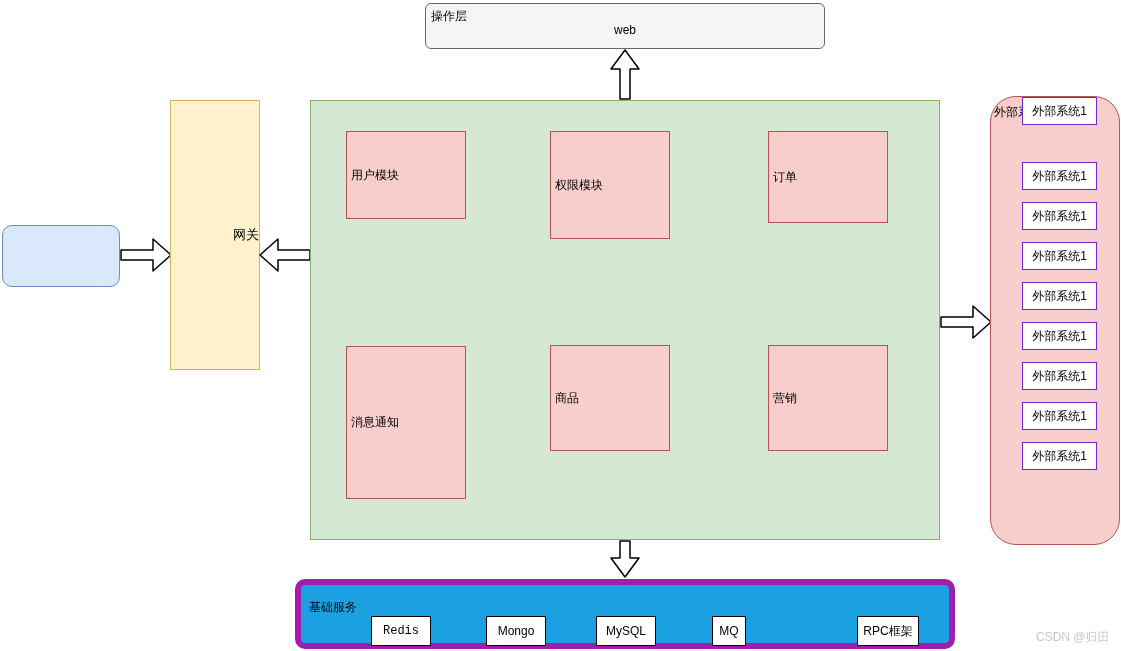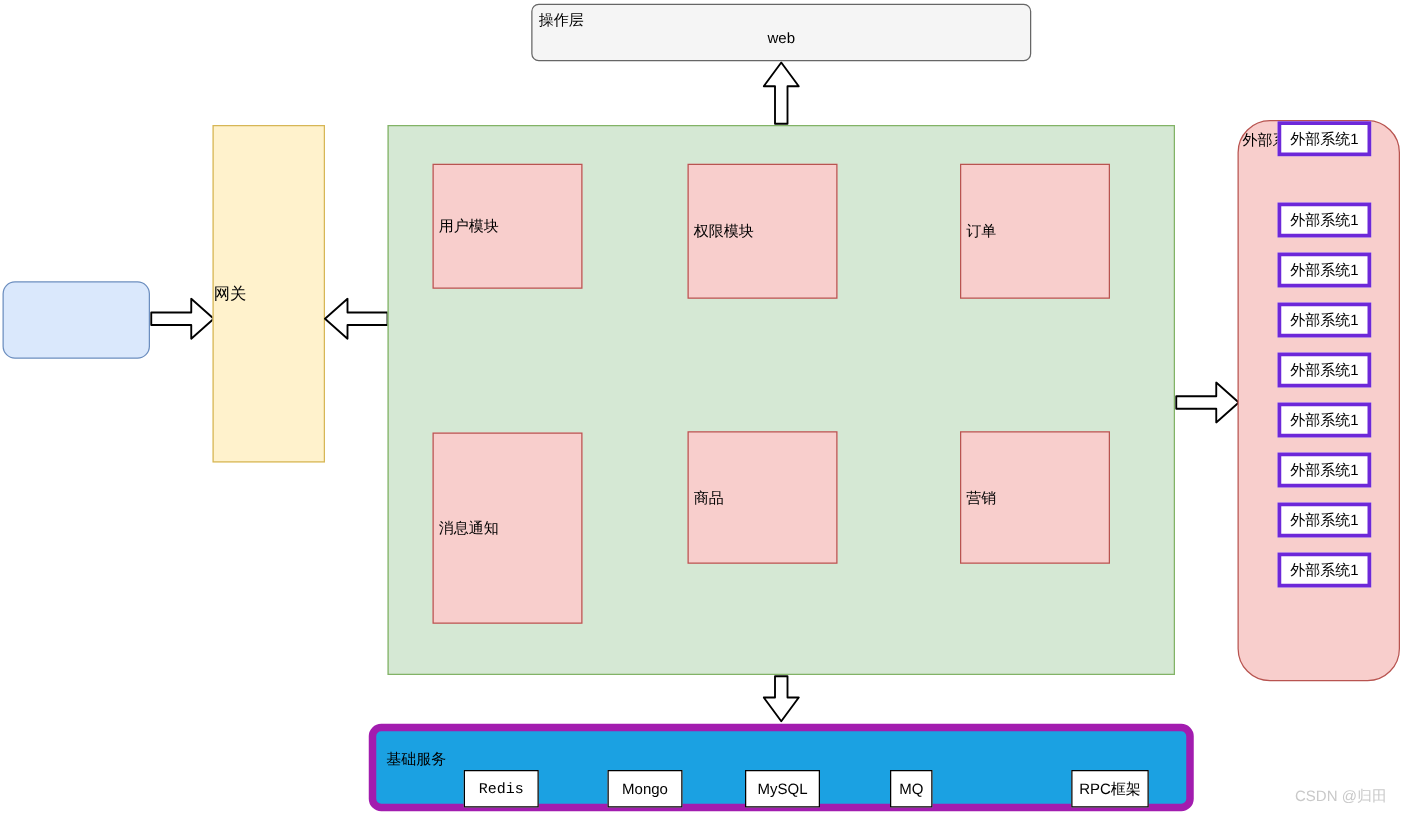--- a/index.html
+++ b/index.html
@@ -41,34 +41,34 @@
 
   
   .module {
     position: absolute;
     background: #f8cecc;
     border: 1px solid #b85450;
     display: flex; align-items: center;
     padding-left: 4px;
     font-size: 12px;
   }
-  .m1 { left: 346px; top: 131px; width: 120px; height: 100px; }
+  .m1 { left: 346px; top: 131px; width: 120px; height: 88px; }
   .m2 { left: 550px; top: 131px; width: 120px; height: 108px; }
-  .m3 { left: 768px; top: 131px; width: 120px; height: 108px; }
+  .m3 { left: 768px; top: 131px; width: 120px; height: 92px; }
   .m4 { left: 346px; top: 346px; width: 120px; height: 153px; }
   .m5 { left: 550px; top: 345px; width: 120px; height: 106px; }
   .m6 { left: 768px; top: 345px; width: 120px; height: 106px; }
 
   
   .gateway {
     position: absolute; left: 170px; top: 100px;
     width: 90px; height: 270px;
     background: #fff2cc;
     border: 1px solid #d6b656;
-    display: flex; align-items: center; justify-content: flex-start;
+    display: flex; align-items: center; justify-content: flex-end;
     font-size: 13px;
   }
 
   
   .client-box {
     position: absolute; left: 2px; top: 225px;
     width: 118px; height: 62px;
     background: #dae8fc;
     border: 1px solid #6c8ebf;
     border-radius: 10px;
@@ -83,21 +83,21 @@
     border-radius: 26px;
   }
   .external-box .ext-title {
     position: absolute; left: 3px; top: 7px;
     font-size: 12px;
   }
   .ext-item {
     position: absolute; left: 31px;
     width: 75px; height: 28px;
     background: #ffffff;
-    border: 3px solid #6d28d9;
+    border: 1px solid #6d28d9;
     display: flex; align-items: center; justify-content: center;
     font-size: 12px;
   }
   .ext-item:nth-of-type(1) { top: 25px; }
   .ext-item:nth-of-type(2) { top: 65px; }
   .ext-item:nth-of-type(3) { top: 105px; }
   .ext-item:nth-of-type(4) { top: 145px; }
   .ext-item:nth-of-type(5) { top: 185px; }
   .ext-item:nth-of-type(6) { top: 225px; }
   .ext-item:nth-of-type(7) { top: 265px; }

